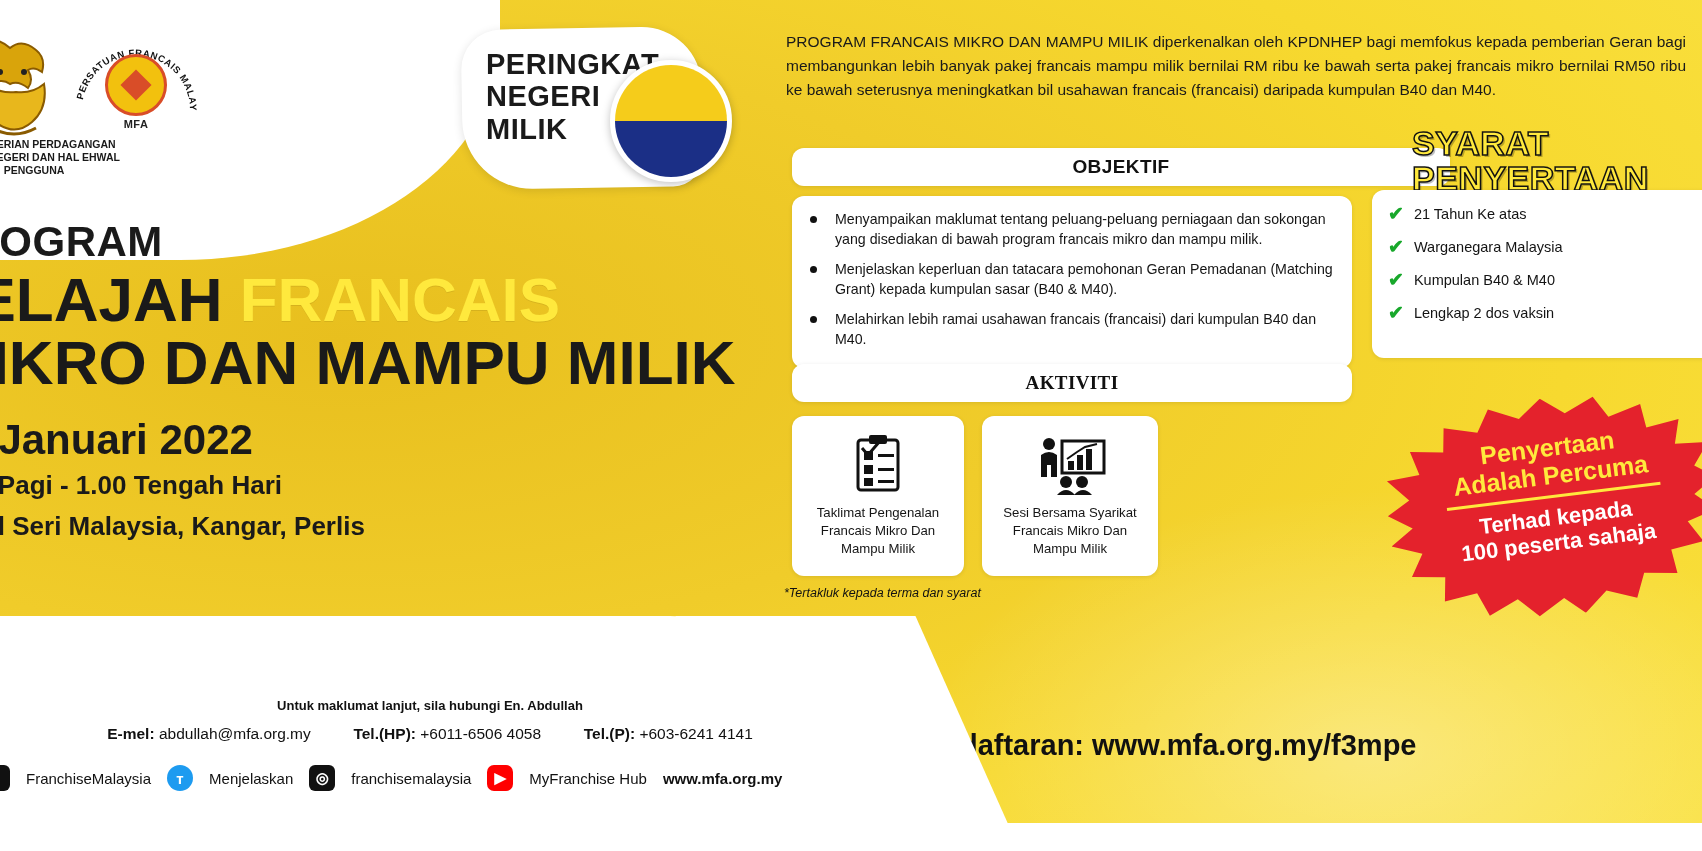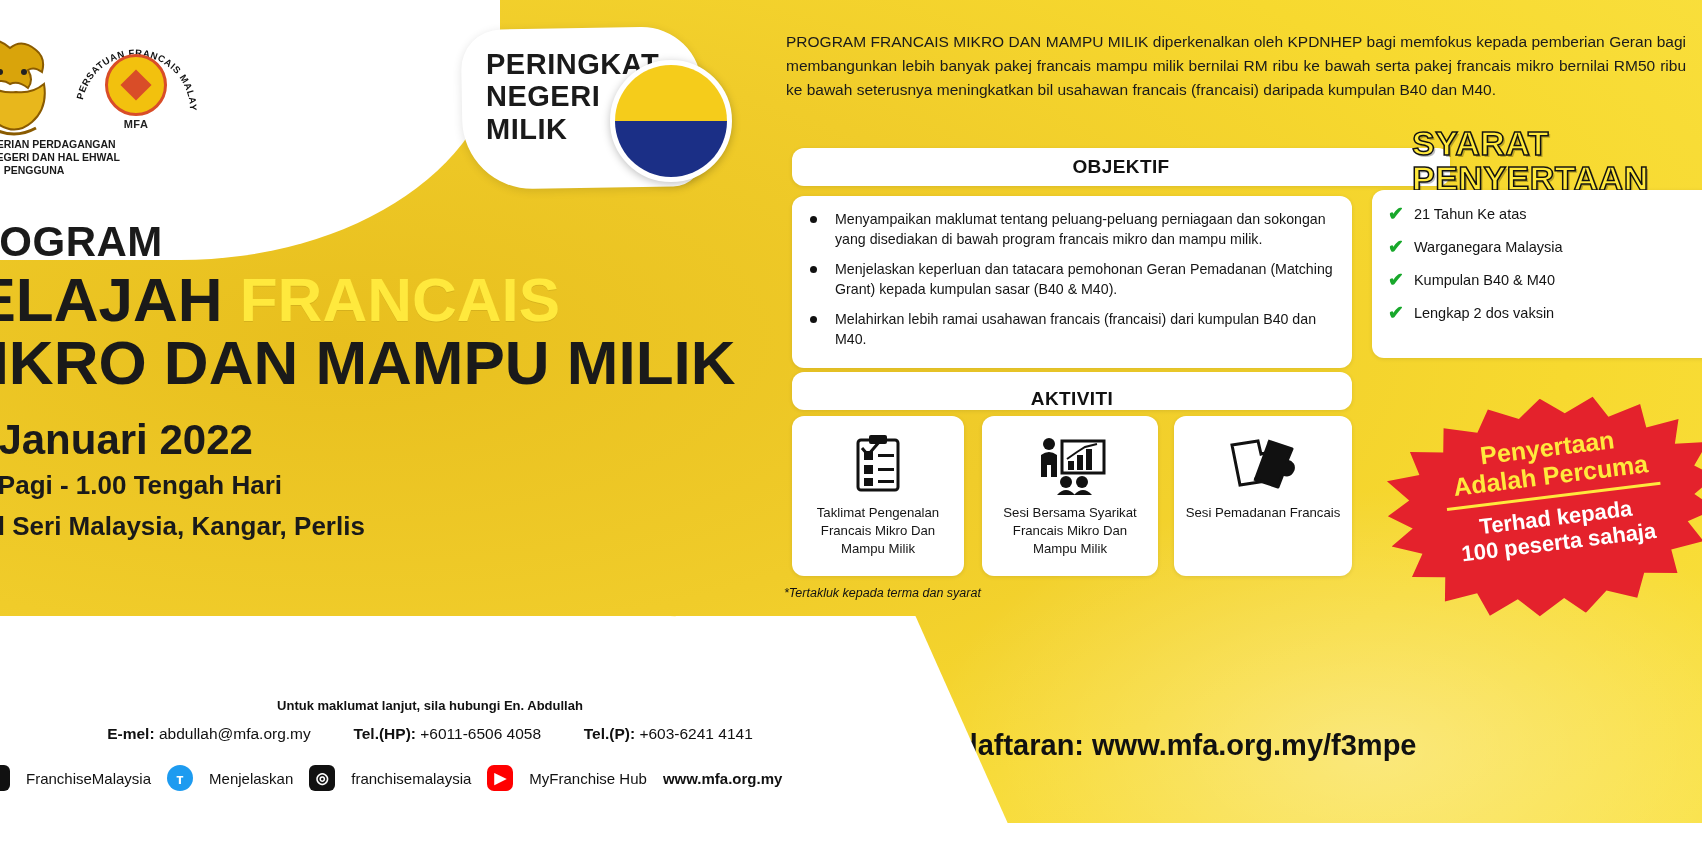--- a/index.html
+++ b/index.html
@@ -102,21 +102,21 @@
     position:absolute;background:#ffffff;border-radius:12px;
     box-shadow:0 1px 4px rgba(0,0,0,.10);
   }
   .panel-title{
     font-size:19px;font-weight:bold;text-align:center;color:#111;letter-spacing:.4px;
   }
   #objektif-head{left:792px;top:148px;width:658px;height:38px;display:flex;align-items:center;justify-content:center;}
   #objektif-body{left:792px;top:196px;width:560px;height:172px;padding:14px 18px;box-sizing:border-box;}
   .bullet{display:flex;gap:18px;margin-bottom:11px;font-size:14.2px;line-height:1.38;color:#151515;}
   .bullet .dot{flex:0 0 auto;width:7px;height:7px;border-radius:50%;background:#111;margin-top:6px;}
-  #aktiviti-head{left:792px;top:372px;width:560px;height:38px;display:flex;align-items:flex-end;justify-content:center;}
+  #aktiviti-head{left:792px;top:364px;width:560px;height:38px;display:flex;align-items:center;justify-content:center;font-family:Liberation Serif, serif;}
   .act-card{
     position:absolute;background:#ffffff;border-radius:12px;
     box-shadow:0 1px 4px rgba(0,0,0,.10);
     display:flex;flex-direction:column;align-items:center;justify-content:flex-start;
     padding-top:18px;box-sizing:border-box;
   }
   #act1{left:792px;top:416px;width:172px;height:160px;}
   #act2{left:982px;top:416px;width:176px;height:160px;}
   #act3{left:1174px;top:416px;width:178px;height:160px;}
   .act-label{
@@ -299,29 +299,20 @@
         <rect x="15" y="43" width="9" height="8" fill="#111"></rect>
         <rect x="29" y="19" width="16" height="3" fill="#111"></rect>
         <rect x="29" y="33" width="16" height="3" fill="#111"></rect>
         <rect x="29" y="45" width="16" height="3" fill="#111"></rect>
         <path d="M13 13 l6 7 l12 -14" fill="none" stroke="#111" stroke-width="3"></path>
       </svg>
     </div>
     <div class="act-label">Taklimat Pengenalan Francais Mikro Dan Mampu Milik</div>
   </div>
 
-  <div class="act-card" id="act3">
-    <div class="act-icon">
-      <svg width="74" height="60" viewBox="0 0 74 60">
-        <path d="M6 10 l26 -4 l3 13 q8 -3 9 5 q1 8 -7 8 l3 14 l-26 4z" fill="none" stroke="#111" stroke-width="3"></path>
-        <path d="M42 6 l24 8 l-5 12 q8 2 6 9 q-3 7 -10 4 l-5 13 l-24 -8" fill="#111" stroke="#111" stroke-width="3" stroke-linejoin="round"></path>
-      </svg>
-    </div>
-    <div class="act-label">Sesi Pemadanan Francais</div>
-  </div>
 
   <div class="footnote">*Tertakluk kepada terma dan syarat</div>
 
   <div id="syarat-title">
     <div>SYARAT</div>
     <div>PENYERTAAN</div>
   </div>
   <div id="syarat-panel">
     <div class="syarat-row">
       <span class="tick">✔</span>

